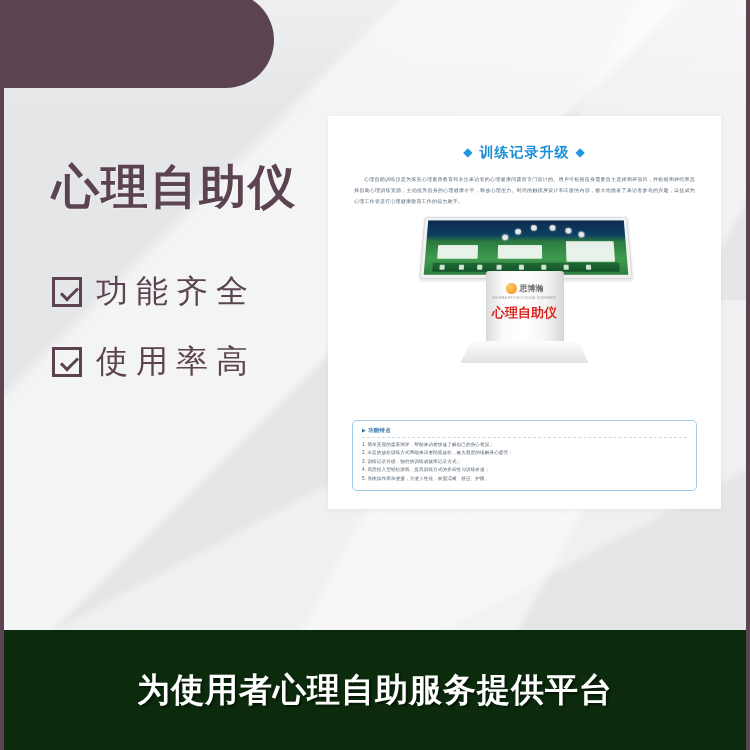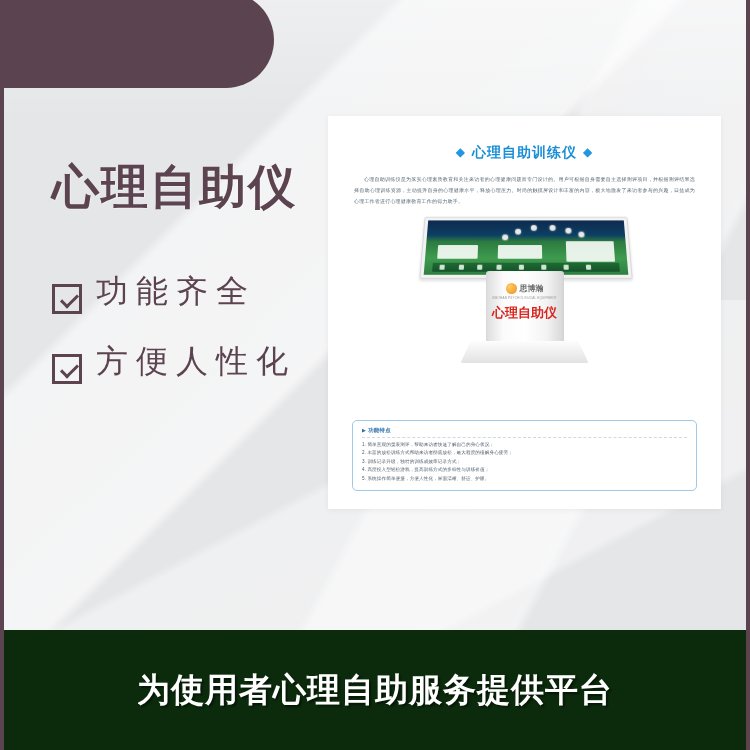--- a/index.html
+++ b/index.html
@@ -98,21 +98,21 @@
     letter-spacing: 2px;
     line-height: 1.15;
     white-space: nowrap;
     text-shadow: 1px 1px 0 rgba(255,255,255,0.35);
   }
   .feature-list {
     margin-top: 56px;
   }
   .feature-row {
     display: flex;
-    align-items: flex-end;
+    align-items: center;
     margin-bottom: 26px;
   }
   .check-box {
     width: 30px;
     height: 30px;
     border: 3px solid #5c4350;
     box-sizing: border-box;
     margin-right: 14px;
     position: relative;
     flex: 0 0 auto;
@@ -374,29 +374,29 @@
   <div class="left-col">
     <div class="main-title">心理自助仪</div>
 
     <div class="feature-list">
       <div class="feature-row">
         <span class="check-box"></span>
         <span class="feature-text">功能齐全</span>
       </div>
       <div class="feature-row">
         <span class="check-box"></span>
-        <span class="feature-text">方便人性化</span>
+        <span class="feature-text">使用率高</span>
       </div>
     </div>
   </div>
 
   <div class="card">
 
     <div class="card-title">
-      <span class="dia">◆</span><span>心理自助训练仪</span><span class="dia">◆</span>
+      <span class="dia">◆</span><span>训练记录升级</span><span class="dia">◆</span>
     </div>
 
     <div class="card-para">心理自助训练仪是为落实心理素质教育和关注来访者的心理健康问题而专门设计的。用户可根据自身需要自主选择测评项目，并根据测评结果选择自助心理训练资源，主动提升自身的心理健康水平，释放心理压力。时尚的触摸屏设计和丰富的内容，极大地激发了来访者参与的兴趣，日益成为心理工作者进行心理健康教育工作的得力助手。</div>
 
     <div class="kiosk">
 
       <div class="kiosk-screen-frame">
         <div class="kiosk-screen">
           <div class="scr-fan">
             <span class="scr-dot" style="left:4%;top:62%"></span>

